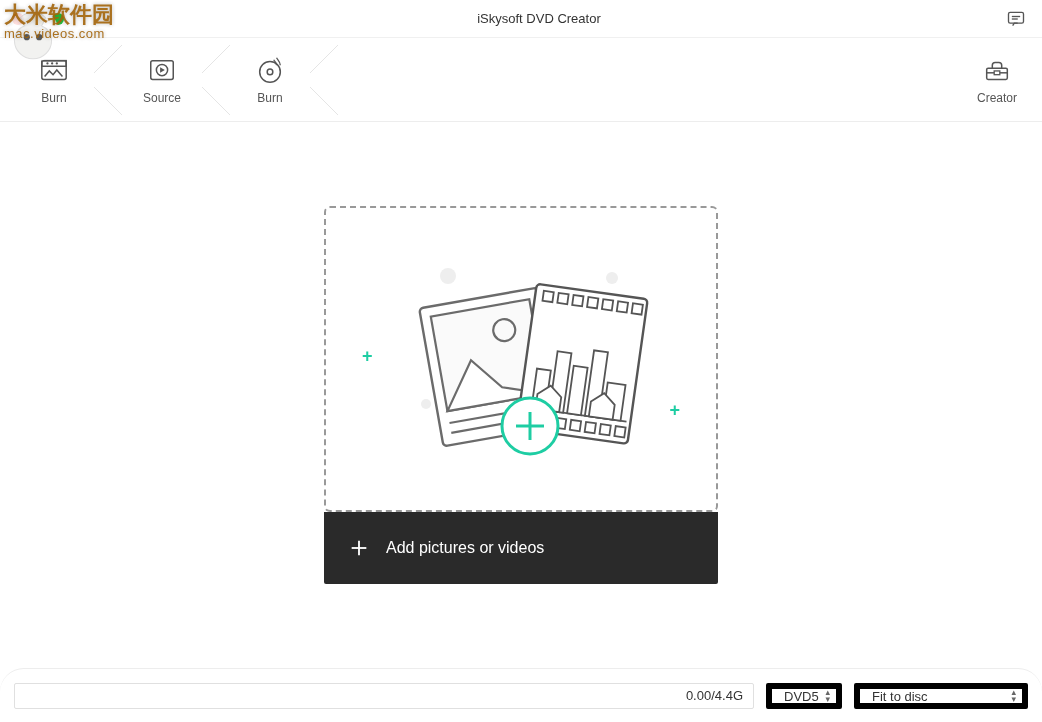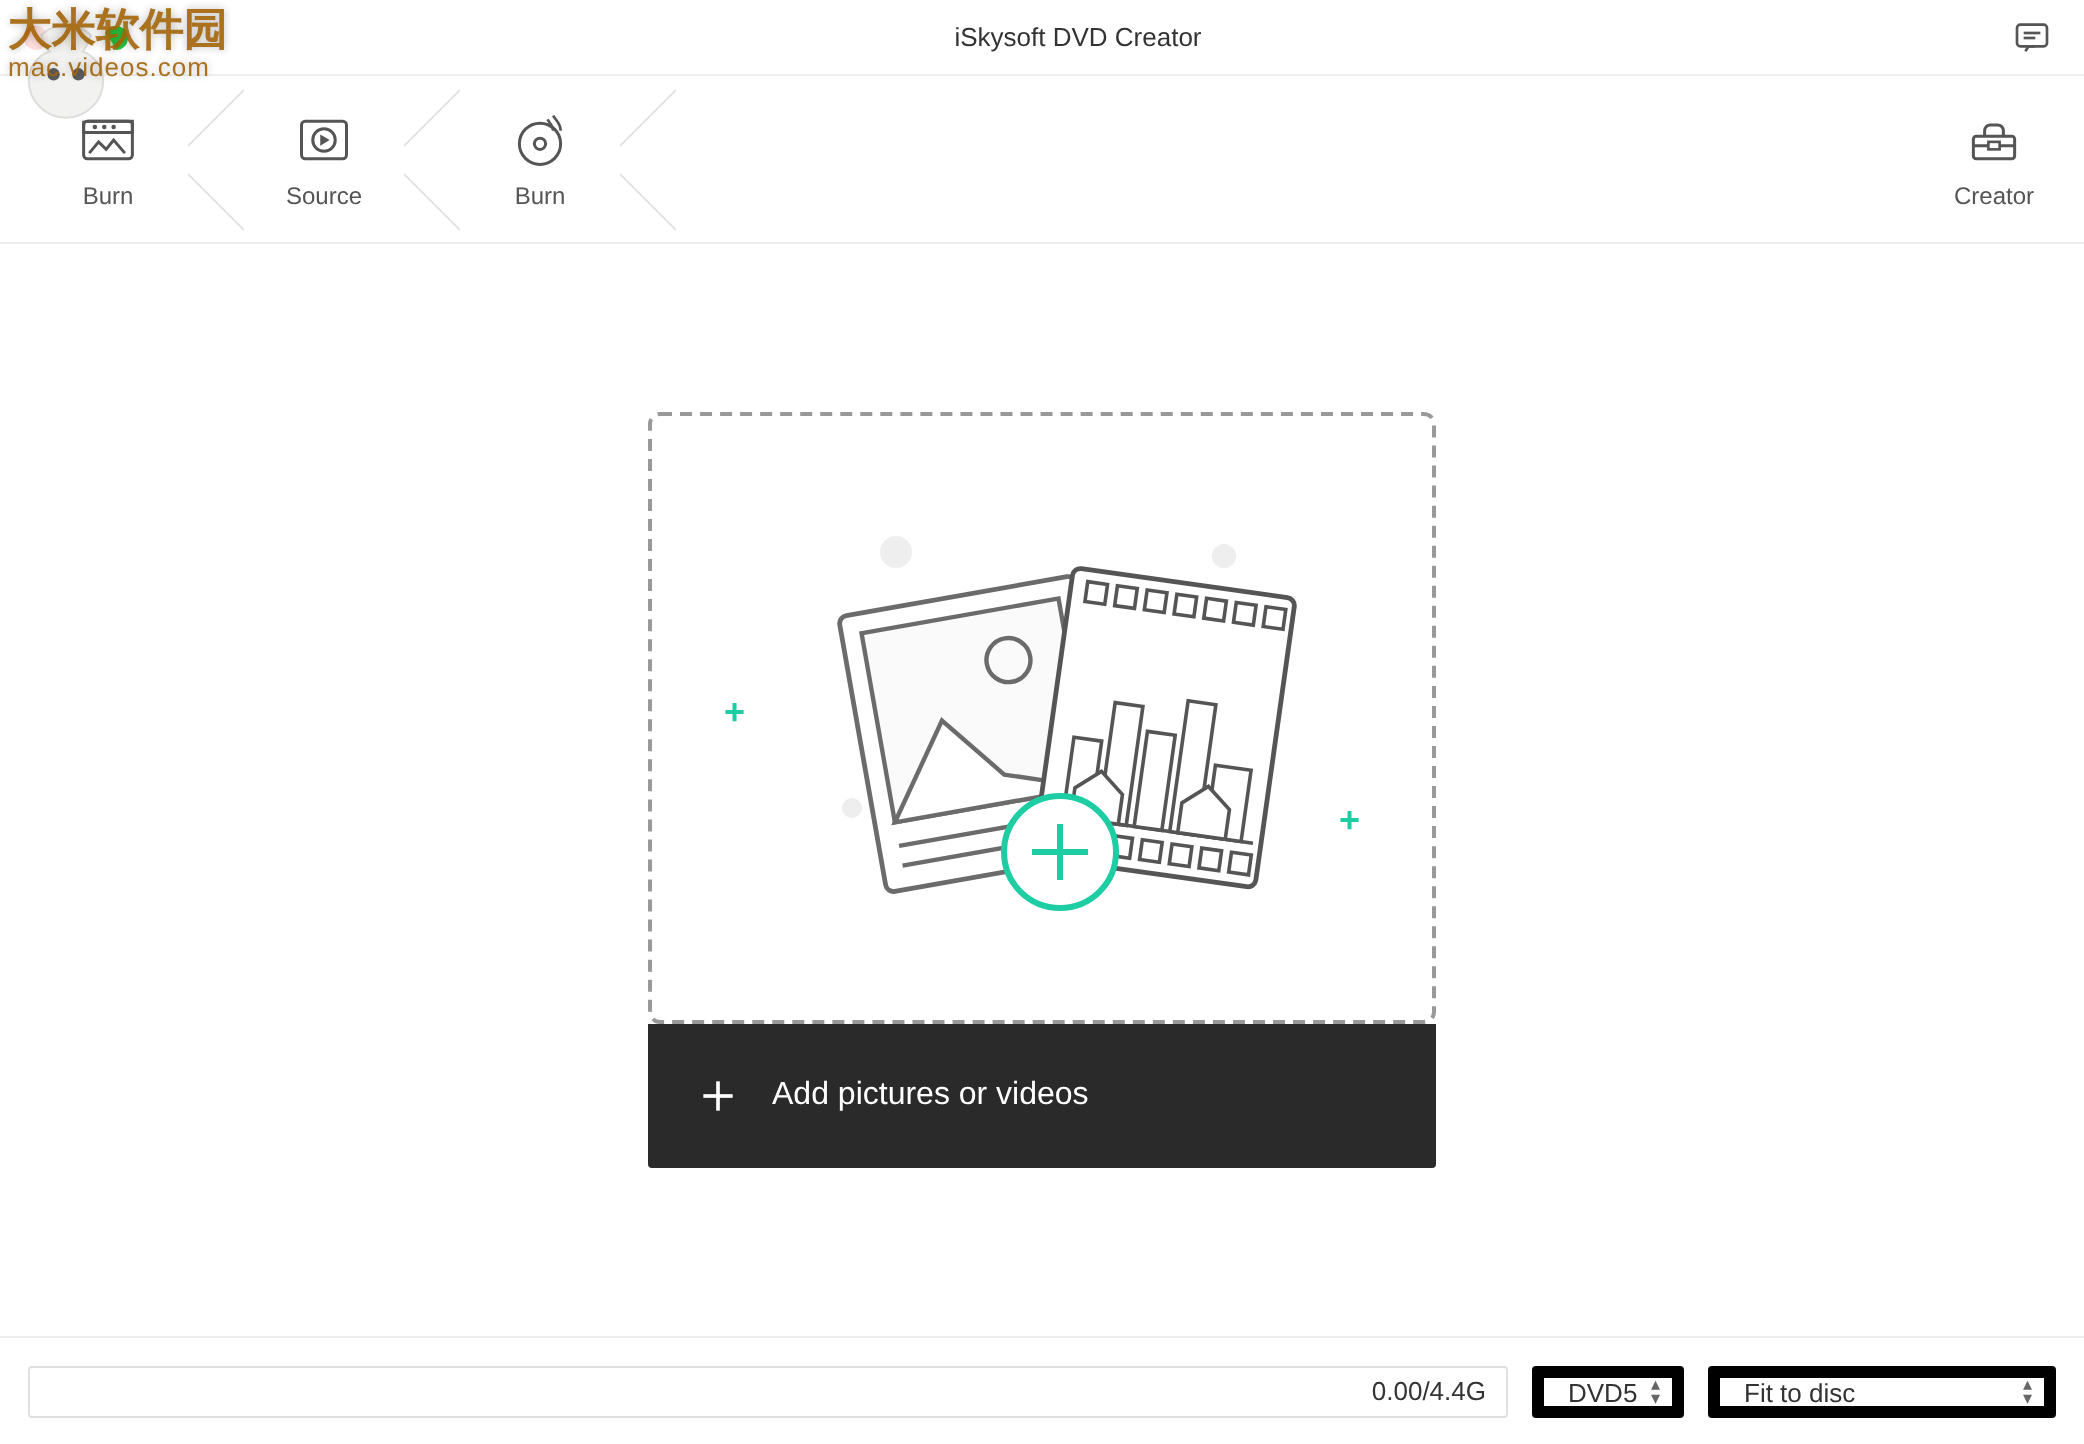--- a/index.html
+++ b/index.html
@@ -35,21 +35,21 @@
 .dropzone { width: 394px; height: 378px; position: relative; }
 .dashed { position: absolute; top: 0; left: 0; right: 0; height: 306px; border: 2px dashed #999; border-radius: 6px; display: flex; align-items: center; justify-content: center; }
 .addbar { position: absolute; bottom: 0; left: 0; right: 0; height: 72px; background: #2a2a2a; color: #fff; display: flex; align-items: center; padding: 0 24px; gap: 16px; font-size: 16px; cursor: pointer; border-radius: 0 0 2px 2px;}
 .addbar svg { flex-shrink: 0; }
 
 .plus-side { position: absolute; font-size: 18px; font-weight: 700; color: #1ecda3; }
 .plus-left { left: 36px; top: 138px; }
 .plus-right { right: 36px; top: 192px; }
 
 
-.footer { position: absolute; bottom: 0; left: 0; right: 0; height: 54px; border-top: 1px solid #ededed; display: flex; align-items: center; padding: 0 14px; gap: 12px; }
+.footer { position: absolute; bottom: 0; left: 0; right: 0; height: 54px; border-top: 1px solid #ededed; display: flex; align-items: center; padding: 0 14px; gap: 12px; border-radius: 24px; }
 .progress-wrap { flex: 1; height: 26px; border: 1px solid #e0e0e0; border-radius: 2px; display: flex; align-items: center; justify-content: flex-end; padding: 0 10px; font-size: 13px; color: #333; }
 .select { height: 26px; border: 6px solid #000000; border-radius: 2px; display: flex; align-items: flex-start; padding: 0 24px 0 12px; font-size: 13px; color: #333; position: relative; cursor: pointer; background: #fff; }
 .select .updown { position: absolute; right: 6px; top: 50%; transform: translateY(-50%); font-size: 9px; line-height: 7px; color: #666; }
 .sel-disc { width: 76px; }
 .sel-fit { width: 174px; }
 
 svg { display: block; }
 </style>
 </head>
 <body>

